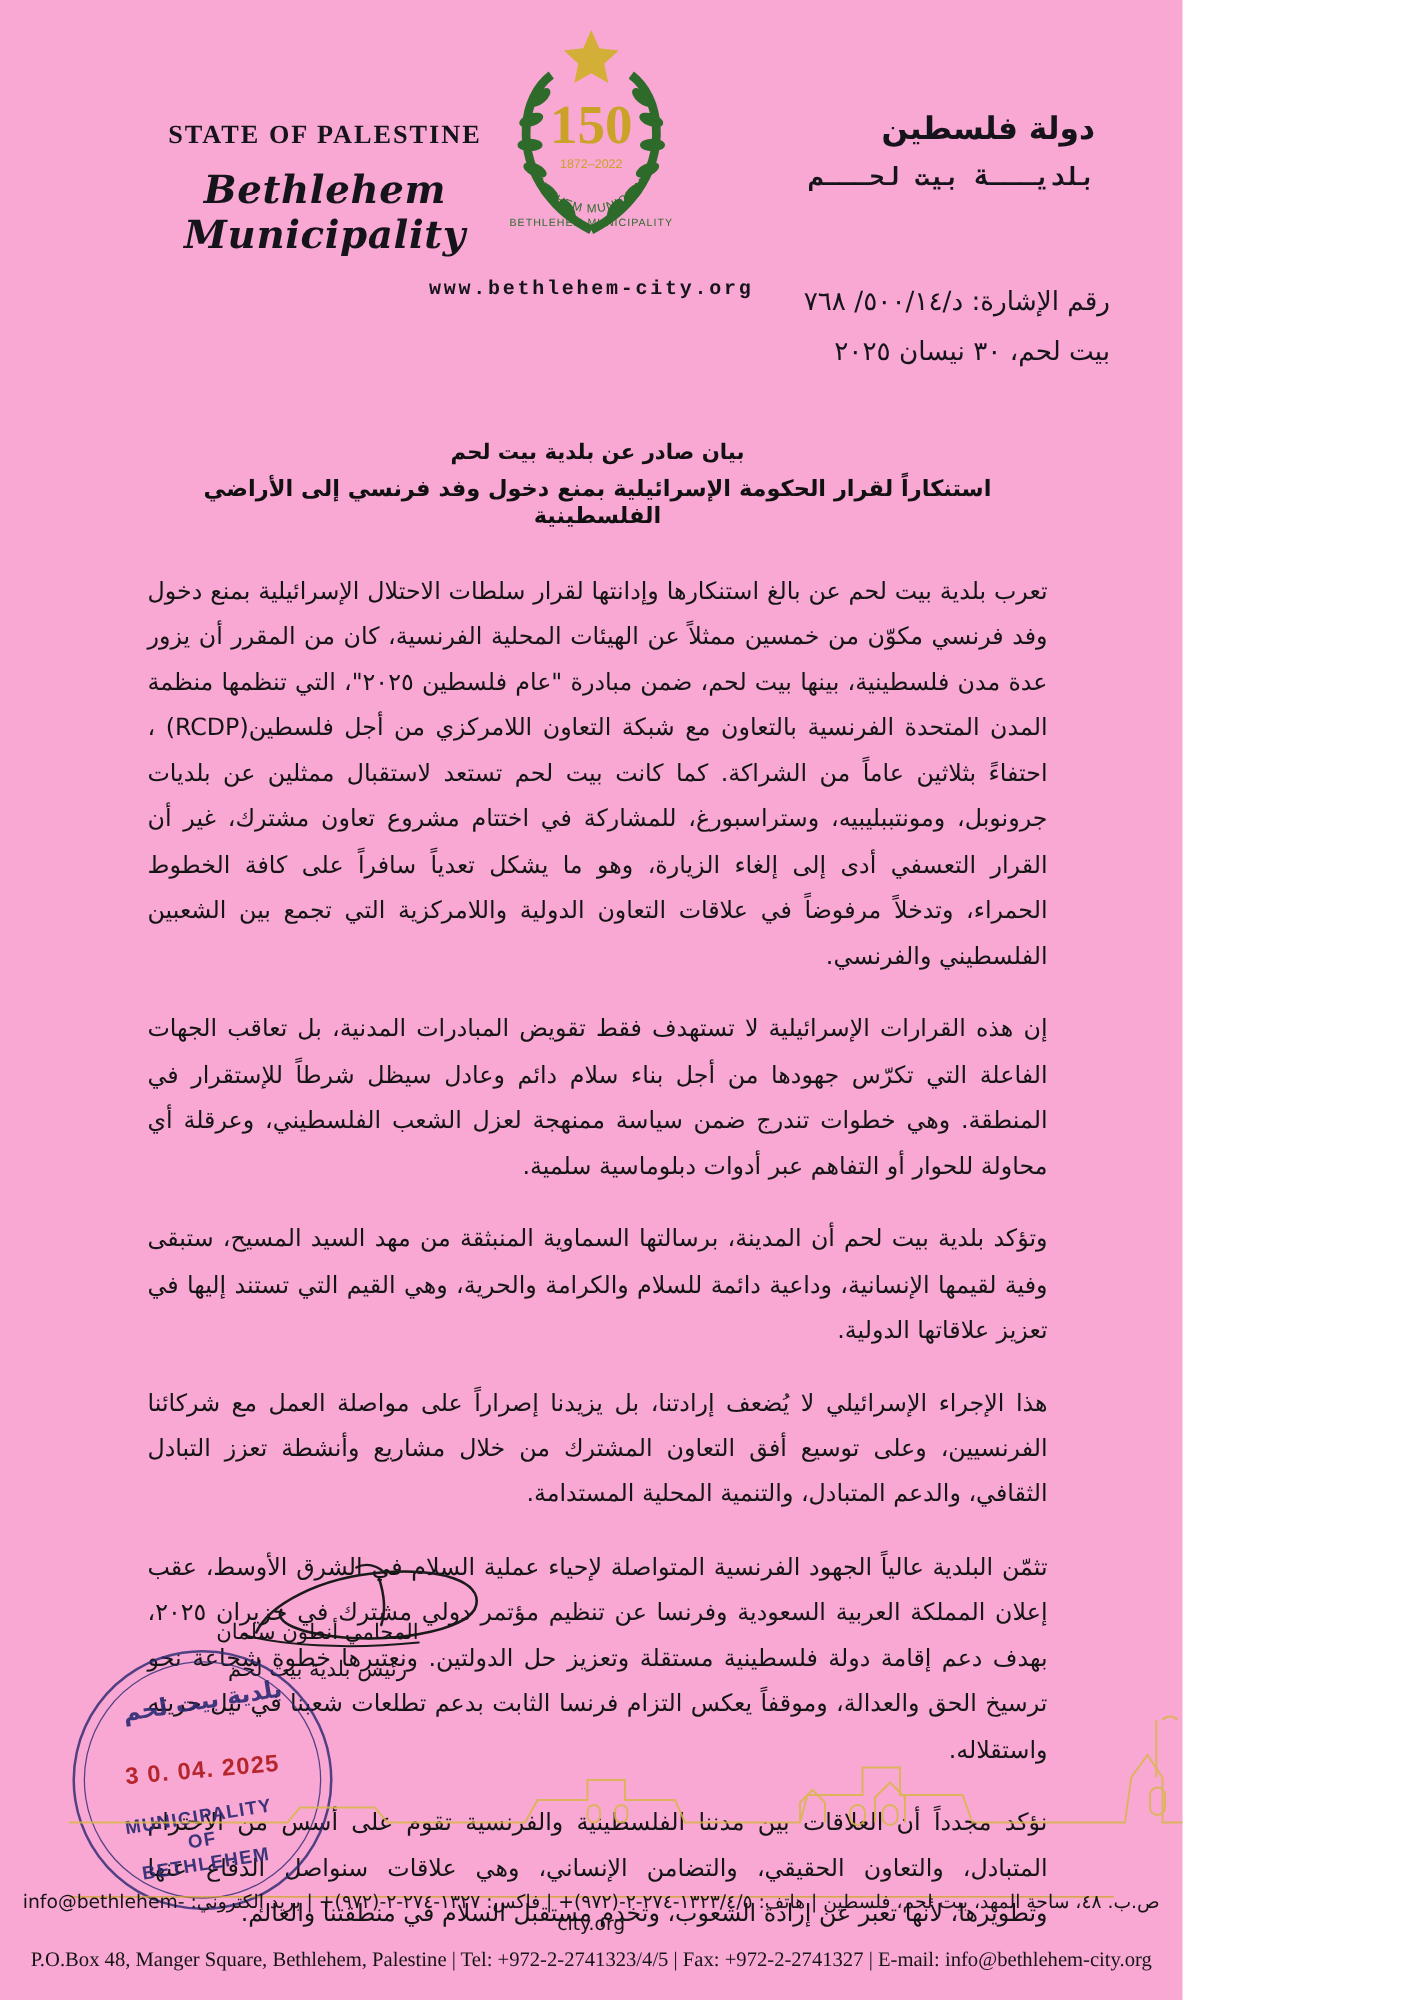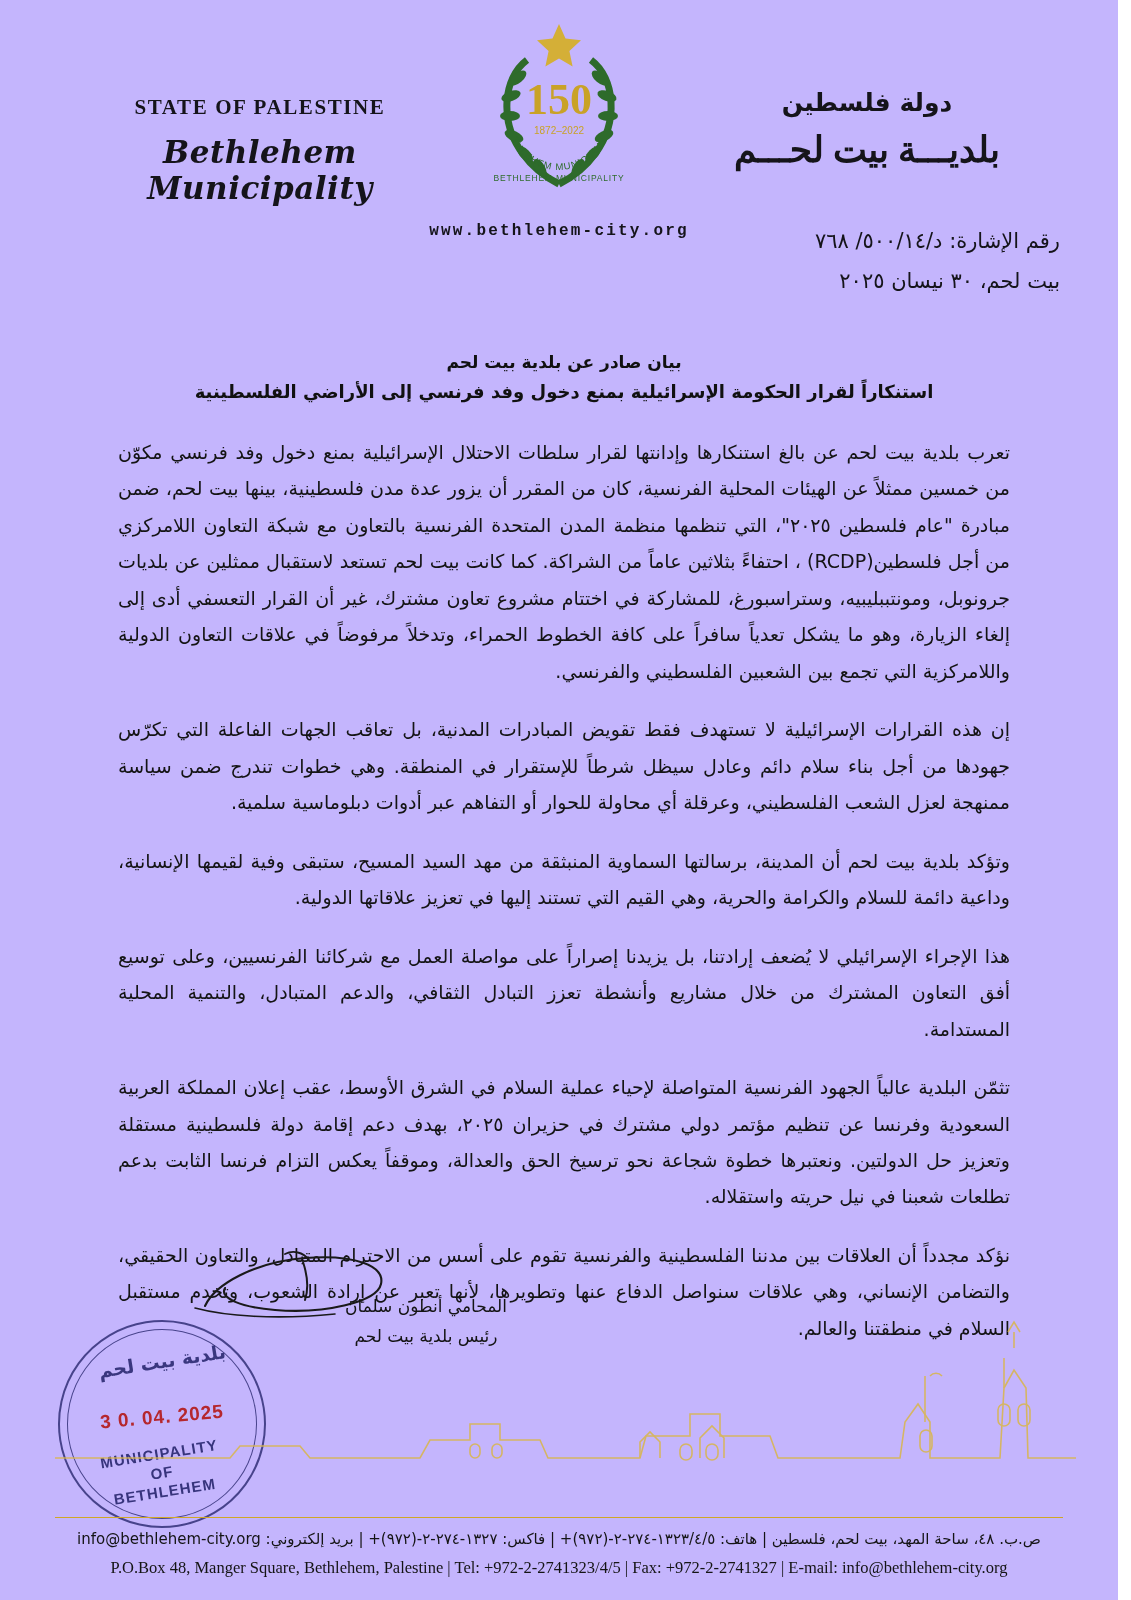--- a/index.html
+++ b/index.html
@@ -2,23 +2,23 @@
 <html lang="ar"><head>
 <meta charset="utf-8">
 <style>
   html, body {
     margin: 0;
     padding: 0;
     background: #ffffff;
   }
   .page {
     position: relative;
-    width: 1118px;
+    width: 946px;
     height: 1600px;
-    background: #c4b5fd;
+    background: #f9a8d4;
     overflow: hidden;
     font-family: "Liberation Serif", serif;
     color: #111;
   }
 
   
   .header {
     position: relative;
     height: 230px;
   }
@@ -39,36 +39,36 @@
   .muni-script {
     margin-top: 14px;
     font-family: "DejaVu Serif", serif;
     font-style: italic;
     font-size: 31px;
     letter-spacing: 0.5px;
     font-weight: 700;
   }
   .header-right {
     position: absolute;
-    right: 51px;
+    right: 70px;
     top: 88px;
     width: 400px;
-    text-align: center;
+    text-align: right;
     direction: rtl;
     color: #15141a;
   }
   .dawla {
     font-family: "DejaVu Sans", sans-serif;
     font-size: 25px;
     font-weight: 700;
   }
   .baladiya {
     margin-top: 12px;
-    font-family: Liberation Serif, serif;
-    font-size: 36px;
+    font-family: Liberation Mono, monospace;
+    font-size: 20px;
     font-weight: 700;
     letter-spacing: 2px;
   }
 
   
   .emblem {
     position: absolute;
     left: 50%;
     transform: translateX(-50%);
     top: 18px;

